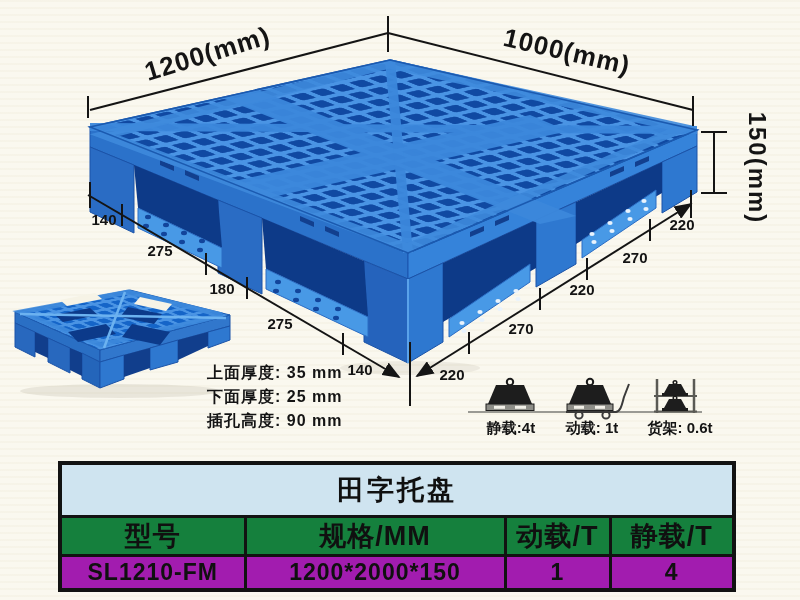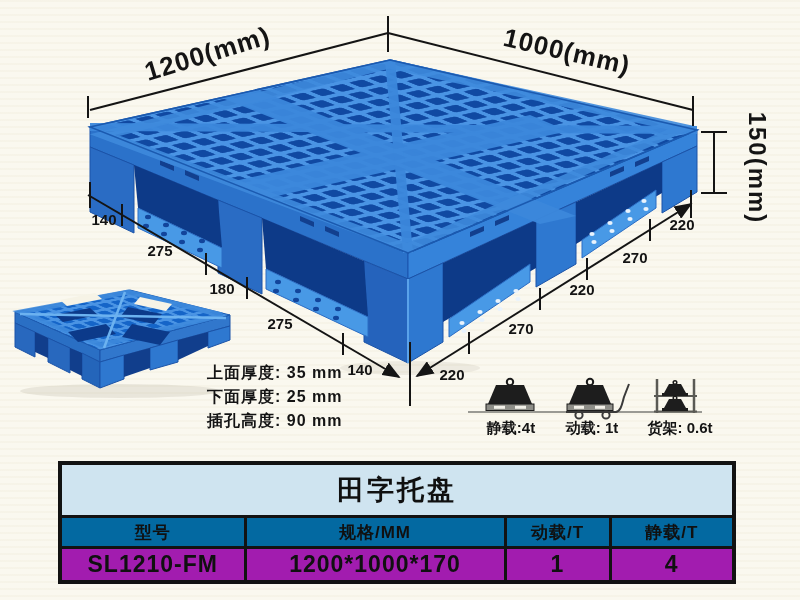--- a/index.html
+++ b/index.html
@@ -28,21 +28,21 @@
     border:4px solid #121212;
     font-family:"Liberation Sans", sans-serif;
     color:#101010;
     padding-left:8px;
   }
   table.spec td{
     border:3px solid #121212;text-align:center;vertical-align:middle;
     padding:0;overflow:hidden;white-space:nowrap;
   }
   td.t-title{height:50px;background:#cfe4f0;font-size:27px;font-weight:bold;letter-spacing:3px;}
-  td.t-head {height:28px;background:#0369a1;font-size:17px;font-weight:bold;letter-spacing:1px;}
+  td.t-head {height:28px;background:#15803d;font-size:27px;font-weight:bold;letter-spacing:1px;}
   td.t-data {height:31px;background:#a21caf;font-size:23px;font-weight:bold;letter-spacing:1px;}
 </style>
 </head>
 <body>
 
 <div class="page">
 
 <svg width="800" height="600" viewBox="0 0 800 600">
   <defs>
     <pattern id="mesh" patternUnits="userSpaceOnUse" width="20" height="20" patternTransform="matrix(0.976,-0.218,0.930,0.368,90,127)">
@@ -295,20 +295,20 @@
     <td class="t-title" colspan="4">田字托盘</td>
   </tr>
   <tr>
     <td class="t-head">型号</td>
     <td class="t-head">规格/MM</td>
     <td class="t-head">动载/T</td>
     <td class="t-head">静载/T</td>
   </tr>
   <tr>
     <td class="t-data">SL1210-FM</td>
-    <td class="t-data">1200*1000*170</td>
+    <td class="t-data">1200*2000*150</td>
     <td class="t-data">1</td>
     <td class="t-data">4</td>
   </tr>
 </tbody>
     </table>
 
 </div>
 
 </body></html>

